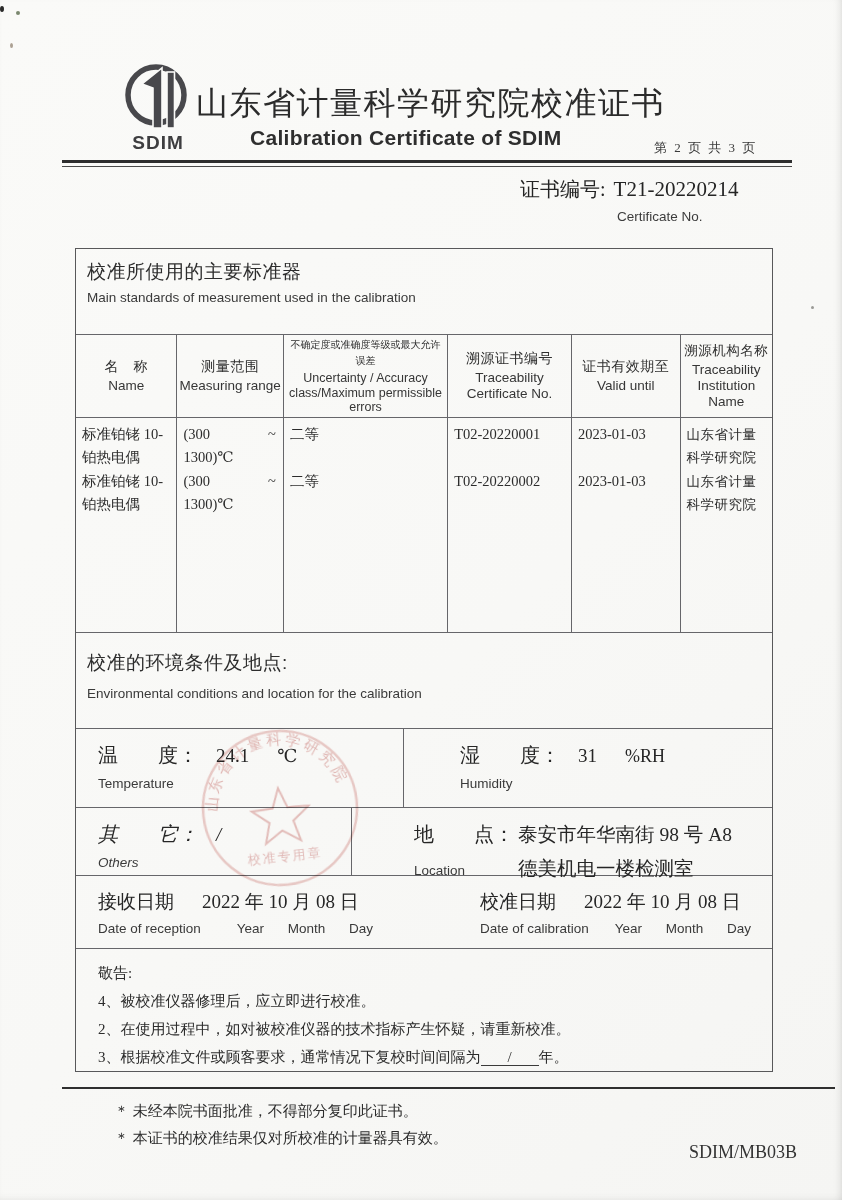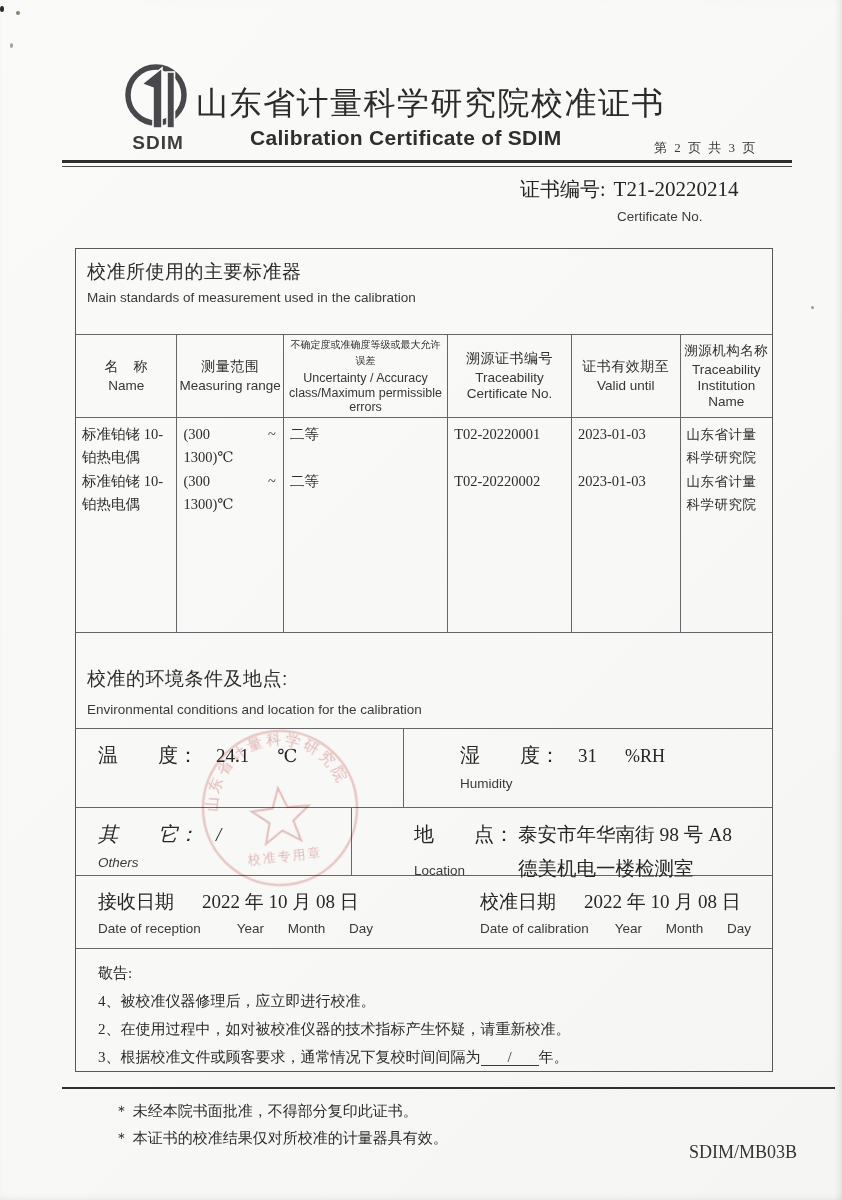--- a/index.html
+++ b/index.html
@@ -32,21 +32,21 @@
   .cert-line { position:absolute; left:520px; top:176px; font-size:20px; color:#242424; white-space:nowrap; }
   .cert-line .num { margin-left:8px; font-size:21px; }
   .cert-en { position:absolute; left:617px; top:209px; font-size:13.5px; color:#3c3c3c; }
 
   
   .main-box { position:absolute; left:75px; top:248px; width:698px; height:824px; border:1px solid #58585a; }
   .sec-head { padding:10px 0 0 11px; }
   .sec-head .t-cn { font-size:19px; font-weight:500; letter-spacing:.5px; color:#2d2d2d; }
   .sec-head .t-en { font-size:13.5px; margin-top:5px; color:#3a3a3a; }
   .std-head { height:85px; }
-  .env-head { height:95px; padding-top:33px; }
+  .env-head { height:95px; padding-top:17px; }
   .env-head .t-en { margin-top:10px; }
 
   
   table.std-table { width:100%; border-collapse:collapse; table-layout:fixed; }
   .std-table th { border:1px solid #66666a; font-weight:normal; text-align:center; vertical-align:middle; height:70px; padding:2px; }
   .std-table th:first-child, .std-table td:first-child { border-left:none; }
   .std-table th:last-child,  .std-table td:last-child  { border-right:none; }
   .std-table th { border-top:1px solid #66666a; }
   .th-cn { font-size:14px; color:#2f2f2f; letter-spacing:.5px; }
   .th-en { font-size:13.5px; color:#363636; line-height:16px; margin-top:2px; }
@@ -222,20 +222,21 @@
     </table>
 
     <div class="sec-head env-head">
       <div class="t-cn">校准的环境条件及地点:</div>
       <div class="t-en">Environmental conditions and location for the calibration</div>
     </div>
 
     <div class="cond-row row-th">
       <div class="cell-l">
         <div><span class="env-label">温　　度：</span><span class="env-val">24.1</span><span class="env-unit">℃</span></div>
+        <div class="env-en">Temperature</div>
       </div>
       <div class="cell-r">
         <div><span class="env-label">湿　　度：</span><span class="env-val">31</span><span class="env-unit">%RH</span></div>
         <div class="env-en">Humidity</div>
       </div>
     </div>
 
     <div class="cond-row row-ol">
       <div class="cell-l">
         <div><span class="env-label">其　　它：</span><span class="env-val">/</span></div>

